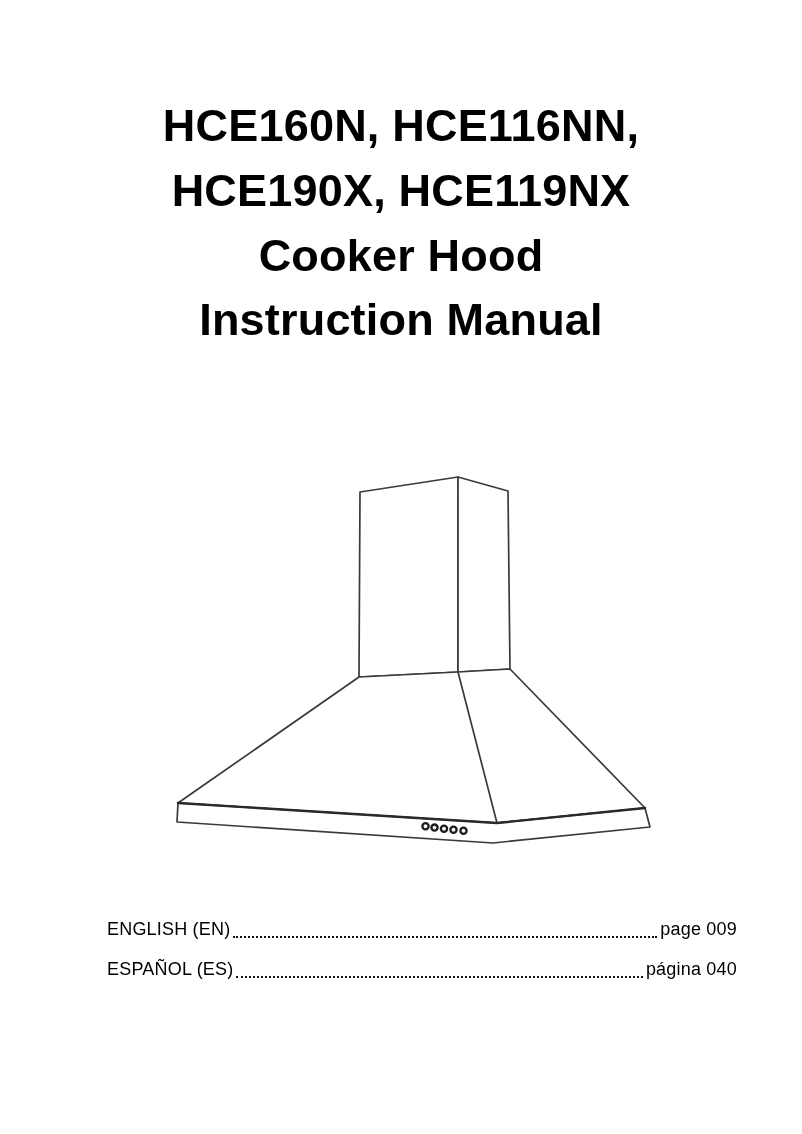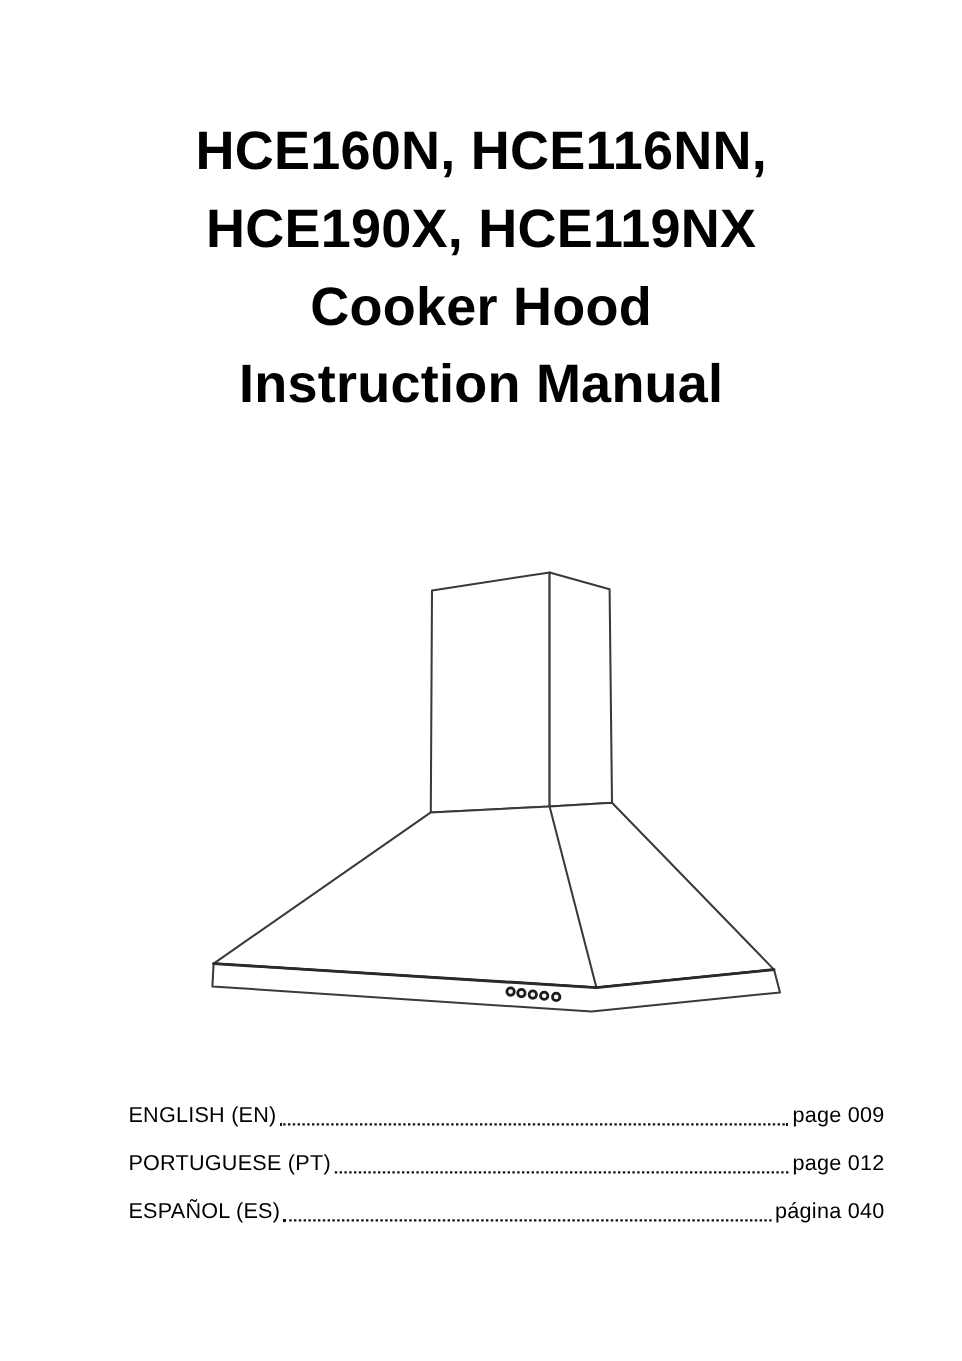--- a/index.html
+++ b/index.html
@@ -131,24 +131,19 @@
     </g>
   </svg>
 
   <div class="toc">
     <div class="toc-row">
       <span class="toc-label">ENGLISH (EN)</span>
       <span class="toc-dots"></span>
       <span class="toc-page">page 009</span>
     </div>
     <div class="toc-row">
-      <span class="toc-label">PORTUGUESE (PT)</span>
-      <span class="toc-dots"></span>
-      <span class="toc-page">page 012</span>
-    </div>
-    <div class="toc-row">
       <span class="toc-label">ESPAÑOL (ES)</span>
       <span class="toc-dots"></span>
       <span class="toc-page">página 040</span>
     </div>
   </div>
 
 </div>
 
 </body></html>

